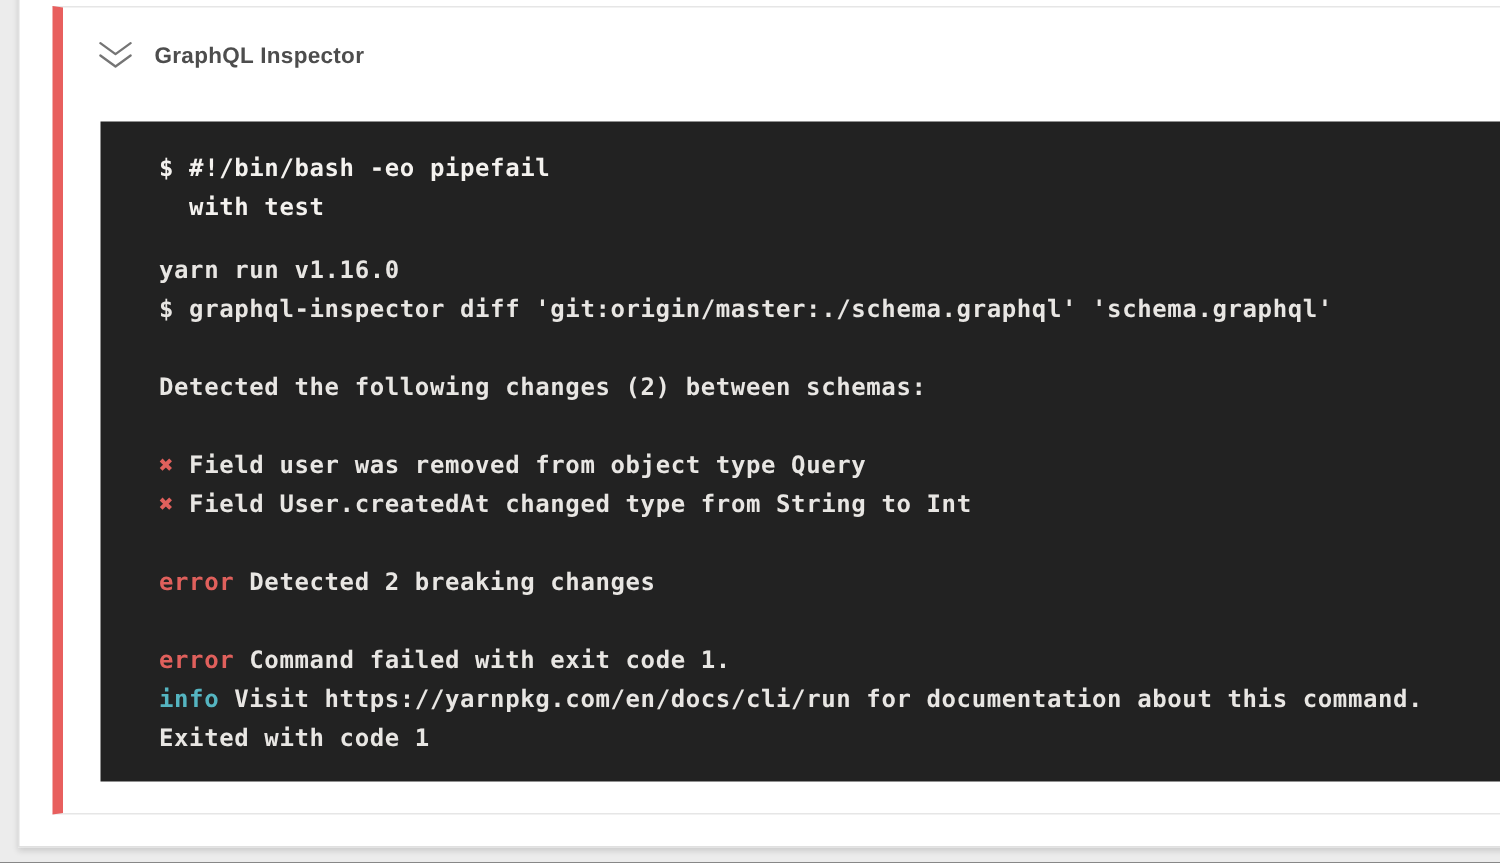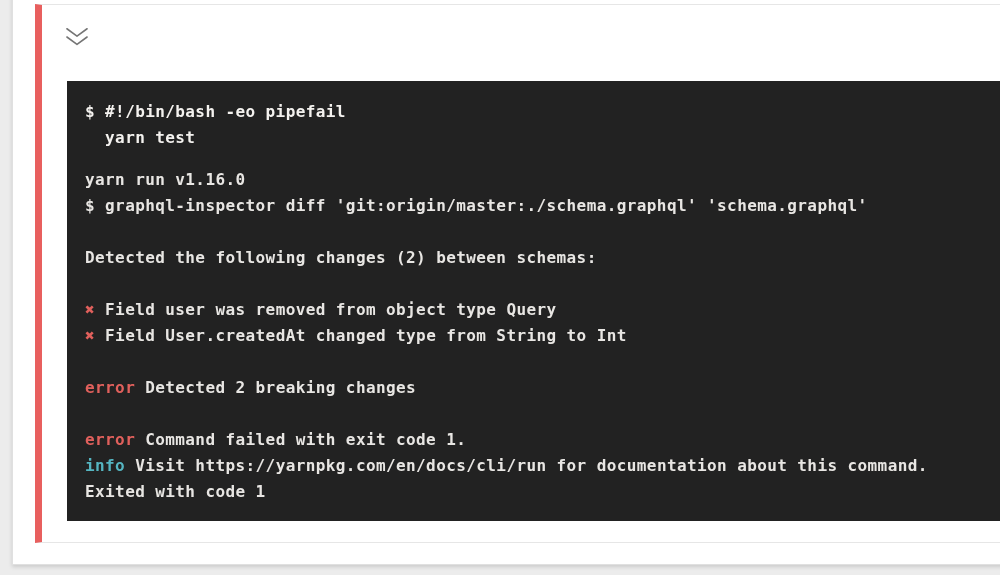--- a/index.html
+++ b/index.html
@@ -58,40 +58,41 @@
   .term-block {
     font-family:"DejaVu Sans Mono", "Liberation Mono", monospace;
     font-size:16px;
     line-height:26px;
     letter-spacing:0.4px;
     color: var(--term-text, #e8e6e3);
     white-space:pre;
     font-weight:bold;
   }
   .term-cmd { font-weight:bold; color:#f4f2ef; margin-bottom:16px; }
-  .term-line { min-height:26px; }
+  .term-line { min-height:26px;margin-left:21px; }
   .seg-red  { color: var(--ansi-red, #e0605c); }
   .seg-cyan { color: var(--ansi-cyan, #55b5c1); }
 </style>
 </head>
 <body>
 
 <div class="page">
   <div class="outer-card">
     <div class="inner-section">
 
       <div class="step-header">
         <span class="chevron-wrap">
           <svg viewBox="0 0 28 24" fill="none" xmlns="http://www.w3.org/2000/svg">
             <polyline points="3,3 14,11 25,3" stroke="#757575" stroke-width="1.7" stroke-linecap="round" stroke-linejoin="round"></polyline>
             <polyline points="3,12 14,20 25,12" stroke="#757575" stroke-width="1.7" stroke-linecap="round" stroke-linejoin="round"></polyline>
           </svg>
         </span>
+        <span class="step-title">GraphQL Inspector</span>
       </div>
 
       <div class="terminal">
-        <div class="term-block term-cmd" id="term-cmd"><div class="term-line"><span>$ #!/bin/bash -eo pipefail</span></div><div class="term-line"><span>  yarn test</span></div></div>
+        <div class="term-block term-cmd" id="term-cmd"><div class="term-line"><span>$ #!/bin/bash -eo pipefail</span></div><div class="term-line"><span>  with test</span></div></div>
         <div class="term-block term-out" id="term-out"><div class="term-line"><span>yarn run v1.16.0</span></div><div class="term-line"><span>$ graphql-inspector diff 'git:origin/master:./schema.graphql' 'schema.graphql'</span></div><div class="term-line">&nbsp;</div><div class="term-line"><span>Detected the following changes (2) between schemas:</span></div><div class="term-line">&nbsp;</div><div class="term-line"><span class="seg-red">✖</span><span> Field user was removed from object type Query</span></div><div class="term-line"><span class="seg-red">✖</span><span> Field User.createdAt changed type from String to Int</span></div><div class="term-line">&nbsp;</div><div class="term-line"><span class="seg-red">error</span><span> Detected 2 breaking changes</span></div><div class="term-line">&nbsp;</div><div class="term-line"><span class="seg-red">error</span><span> Command failed with exit code 1.</span></div><div class="term-line"><span class="seg-cyan">info</span><span> Visit https://yarnpkg.com/en/docs/cli/run for documentation about this command.</span></div><div class="term-line"><span>Exited with code 1</span></div></div>
       </div>
 
     </div>
   </div>
 </div>
 
 </body></html>

